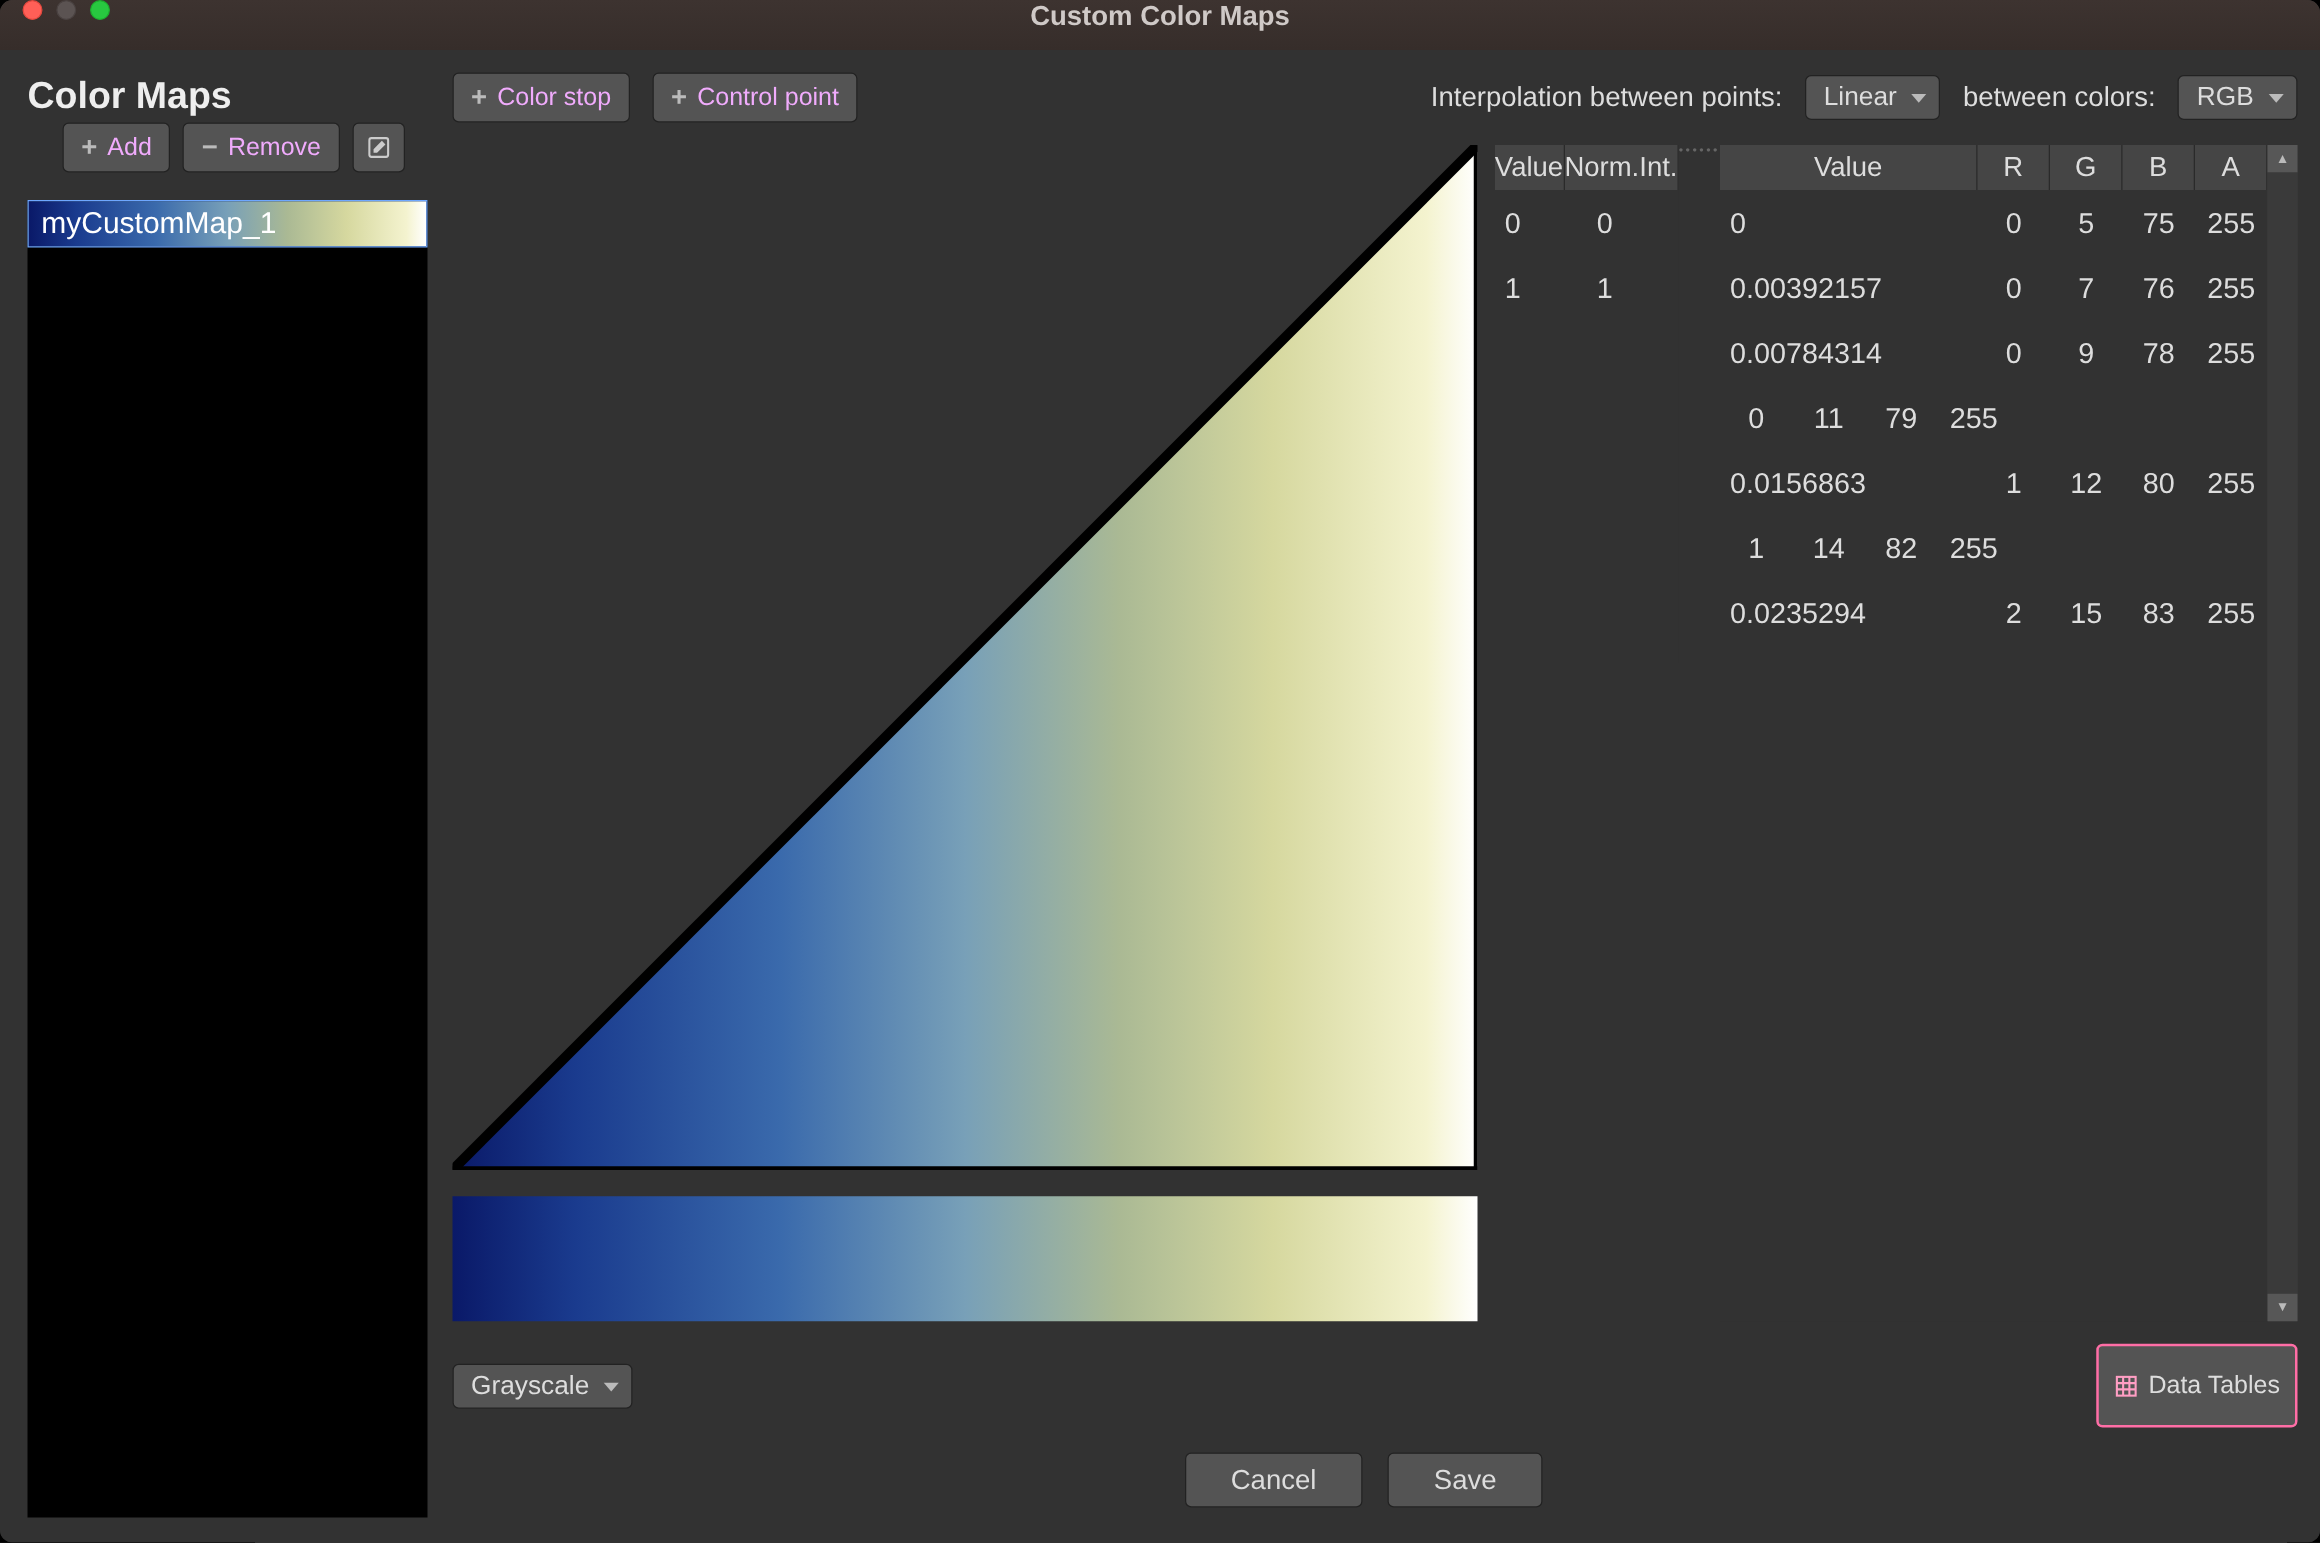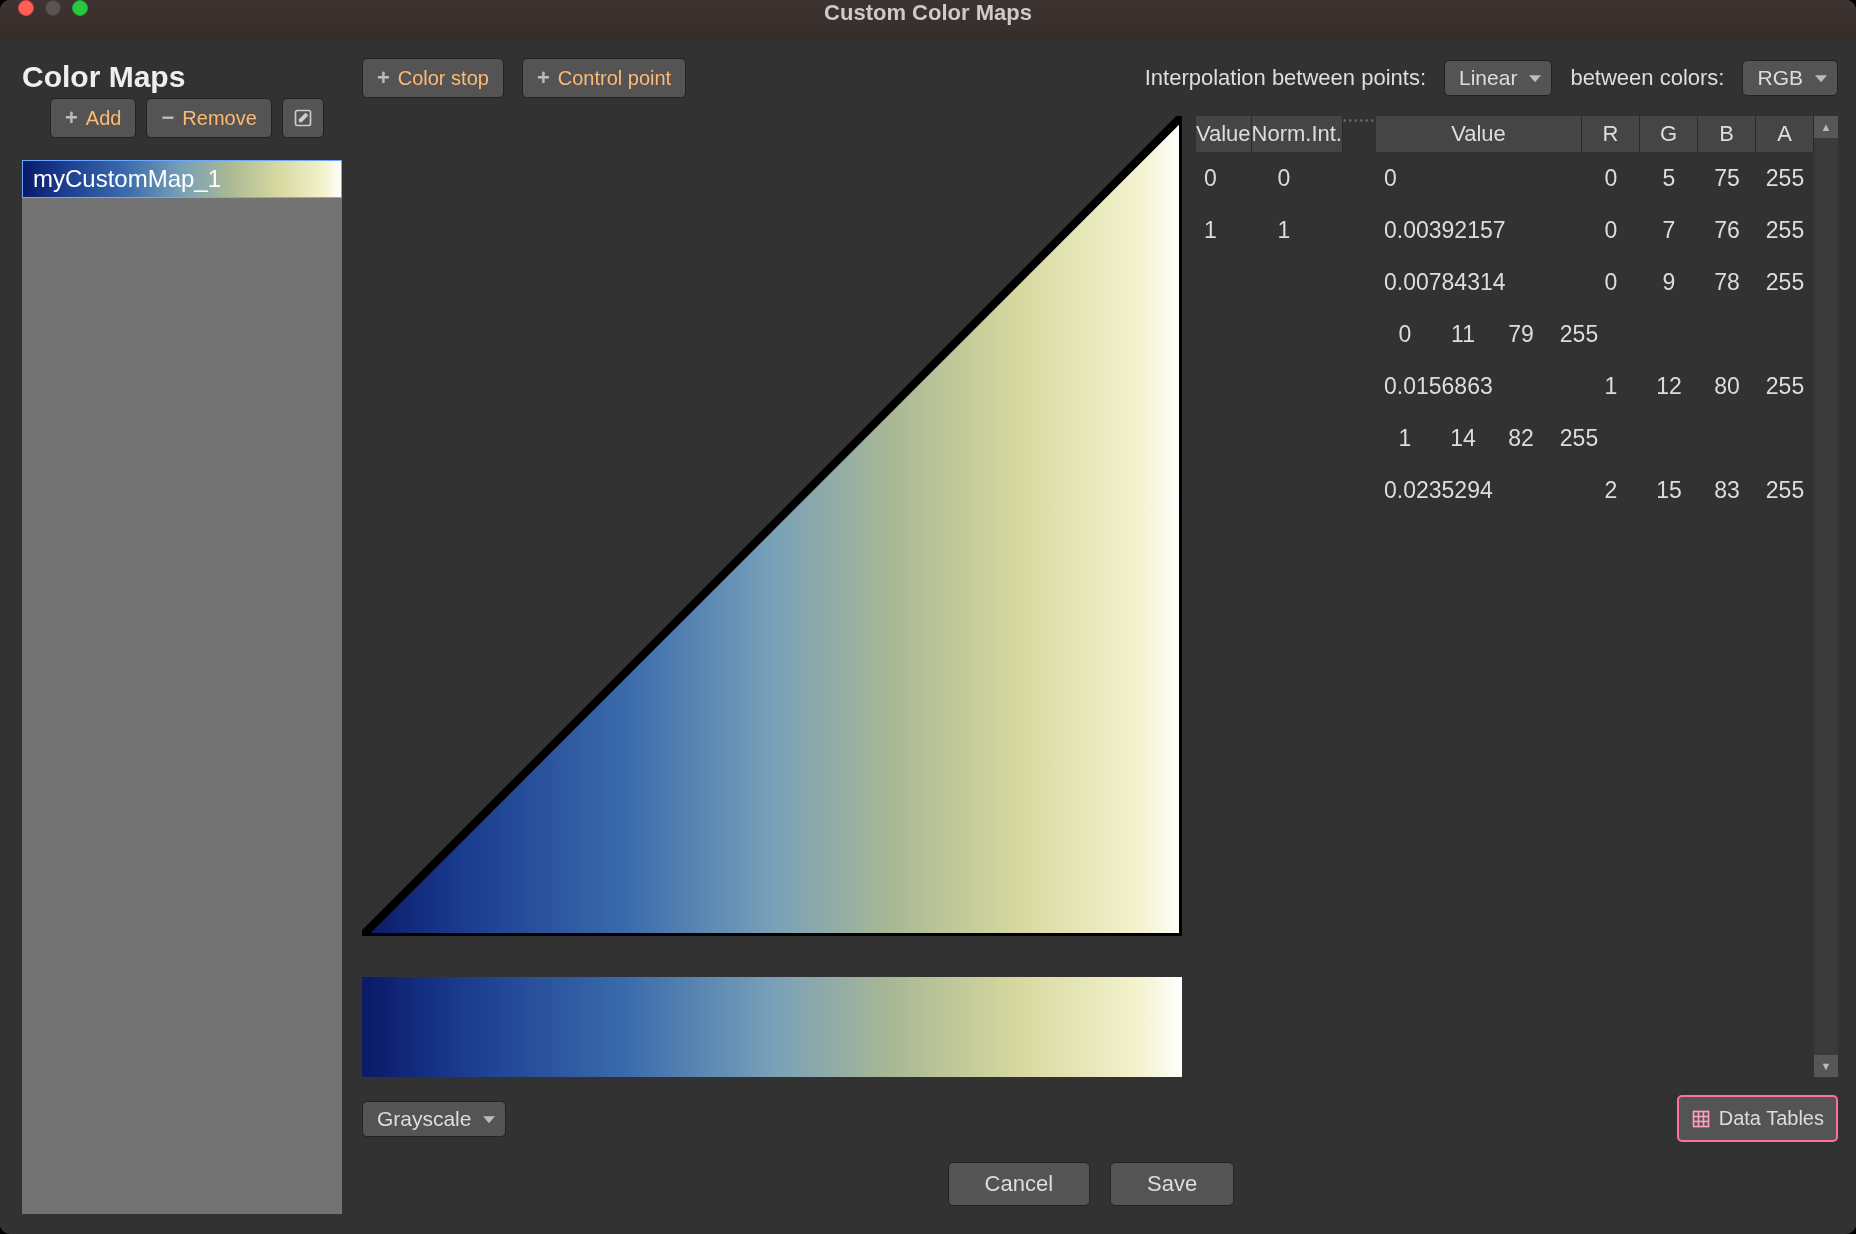--- a/index.html
+++ b/index.html
@@ -9,25 +9,25 @@
 .traffic{display:flex;gap:11px;padding-left:18px;}
 .tdot{width:16px;height:16px;border-radius:50%;}
 .tred{background:#ff5f57;border:1px solid #e1483e;}
 .tgray{background:#5b5352;border:1px solid #4a4241;}
 .tgreen{background:#28c840;border:1px solid #1dad2e;}
 .tbtitle{position:absolute;left:50%;transform:translateX(-50%);color:#cfc9c7;font-weight:600;font-size:22px;}
 .body{flex:1;display:flex;background:#323232;}
 .sidebar{width:475px;padding:20px 20px 20px 22px;display:flex;flex-direction:column;}
 .sidebar h1{color:#eee;font-size:30px;font-weight:700;margin-bottom:4px;}
 .sbbtns{display:flex;gap:10px;margin-bottom:22px;padding-left:28px;}
-.btn{background:#545454;border:1px solid #222;border-radius:5px;color:#fdba74;font-size:20px;padding:6px 14px;display:inline-flex;align-items:center;gap:8px;cursor:pointer;}
+.btn{background:#545454;border:1px solid #222;border-radius:5px;color:#f0abfc;font-size:20px;padding:6px 14px;display:inline-flex;align-items:center;gap:8px;cursor:pointer;}
 .btn.icon-only{padding:6px 10px;}
 .plus::before{content:"+";font-size:22px;color:#bbb;font-weight:600;}
 .minus::before{content:"−";font-size:22px;color:#bbb;font-weight:600;}
-.listarea{flex:1;background:#737373;position:relative;}
+.listarea{flex:1;background:#000000;position:relative;}
 .listitem{height:38px;display:flex;align-items:center;padding:0 10px;color:#fff;font-size:24px;font-family:inherit;border:1px solid transparent;}
 .listitem.selected{border:1px solid #6ea7ff;background:linear-gradient(90deg,#0a1968 0%,#1a3b8e 12%,#3a6aac 32%,#78a0b8 50%,#aab994 65%,#d6d89f 80%,#f4f3cf 95%,#fff 100%);}
 .main{flex:1;display:flex;flex-direction:column;padding:18px 18px 10px 0;}
 .toprow{display:flex;align-items:center;gap:18px;padding-left:0;margin-bottom:18px;}
 .lbl{color:#ddd;font-size:22px;}
 .select{background:#545454;border:1px solid #222;border-radius:5px;color:#ddd;font-size:21px;padding:5px 34px 5px 14px;position:relative;cursor:pointer;}
 .select::after{content:"";position:absolute;right:10px;top:50%;transform:translateY(-40%);border-left:6px solid transparent;border-right:6px solid transparent;border-top:7px solid #bbb;}
 .midrow{flex:1;display:flex;gap:14px;min-height:0;}
 .previewcol{display:flex;flex-direction:column;width:820px;gap:16px;}
 .triangle-wrap{flex:1;position:relative;}
@@ -38,21 +38,21 @@
 .th{color:#ddd;font-size:22px;display:flex;align-items:center;justify-content:center;border-right:1px solid #2a2a2a;}
 .tbody{flex:1;overflow:hidden;background:#323232;}
 .trow{display:flex;height:52px;color:#ddd;font-size:23px;}
 .tcell{display:flex;align-items:center;padding:0 8px;}
 .splitter{height:8px;display:flex;align-items:center;justify-content:center;color:#666;font-size:10px;letter-spacing:2px;cursor:row-resize;}
 .scrollcol{width:24px;display:flex;flex-direction:column;background:#3a3a3a;}
 .scrollbtn{height:22px;background:#575757;display:flex;align-items:center;justify-content:center;color:#bbb;font-size:11px;cursor:pointer;}
 .scrolltrack{flex:1;background:#3a3a3a;}
 .bottomrow{display:flex;align-items:center;gap:18px;padding:18px 0 10px 0;}
 .spacer{flex:1;}
-.dtbtn{background:#545454;border:2px solid #ff6ea6;border-radius:5px;color:#ddd;font-size:20px;padding:10px 12px;display:inline-flex;align-items:center;gap:8px;cursor:pointer;}
+.dtbtn{background:#545454;border:2px solid #ff6ea6;border-radius:5px;color:#ddd;font-size:20px;padding:20px 12px;display:inline-flex;align-items:center;gap:8px;cursor:pointer;}
 .footer{display:flex;justify-content:center;gap:20px;padding:10px 18px 18px 0;}
 .fbtn{background:#545454;border:1px solid #222;border-radius:5px;color:#ddd;font-size:22px;padding:8px 36px;cursor:pointer;}
 .th.value{flex:0 0 250px;}
 .th.small{flex:0 0 58px;}
 .trow .c0{flex:0 0 206px;}
 .trow .cs{flex:0 0 58px;justify-content:center;}
 .ntbl .th{flex:1;}
 .ntbl .trow .tcell{flex:1;}
 svg.pencil{width:20px;height:20px;}
 svg.gridic{width:20px;height:20px;}

